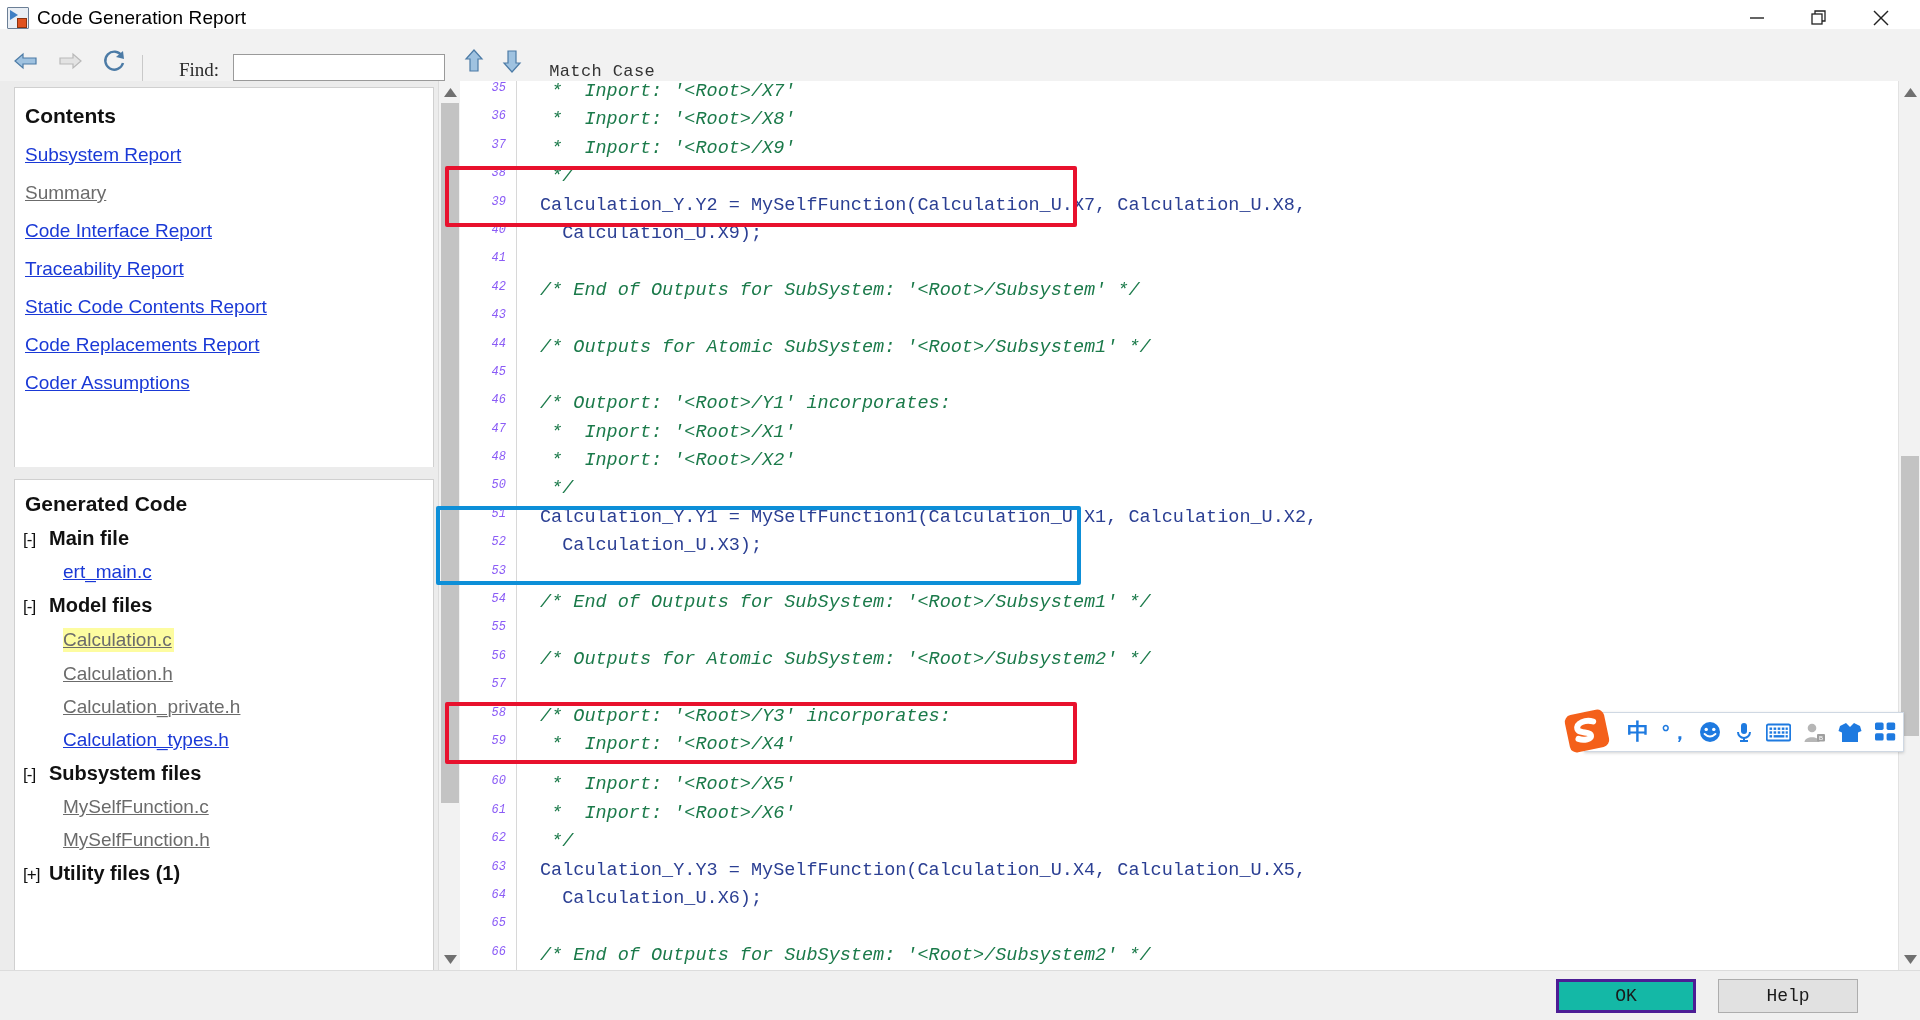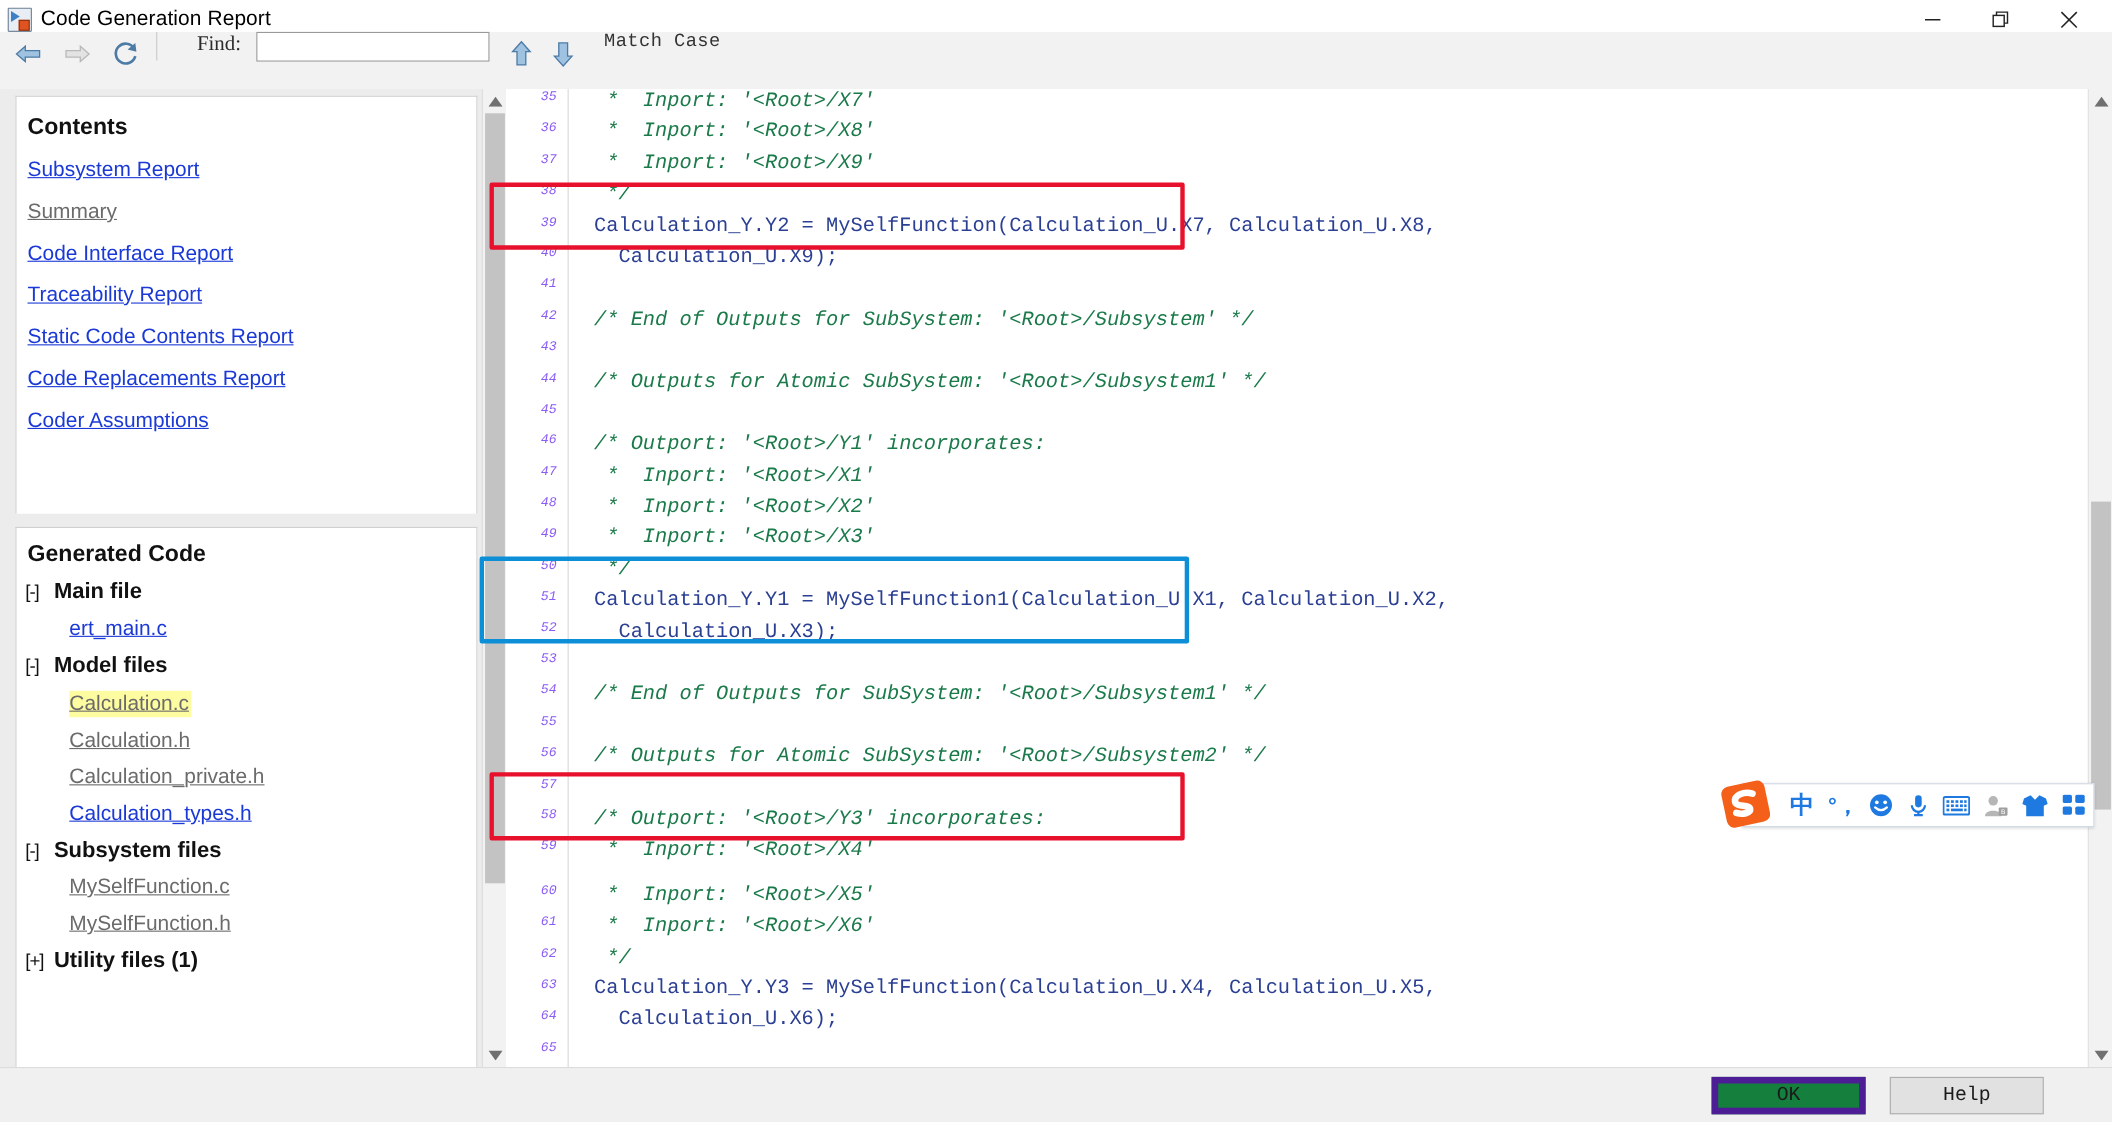--- a/index.html
+++ b/index.html
@@ -47,21 +47,21 @@
   
   #toolbar {
     position: absolute; left: 0; top: 36px; width: 1920px; height: 29px;
     background: #f0f0f0;
     border-top: 1px solid #d4d4d4;
     border-bottom: 1px solid #c8c8c8;
   }
   #toolbar2 {
     position: absolute; left: 0; top: 29px; width: 1920px; height: 52px;
     background: #f2f2f2;
-    display: flex; align-items: flex-start;
+    display: flex; align-items: flex-end;
   }
   .tbtn { width: 44px; height: 40px; display:flex; align-items:center; justify-content:center; }
   #tb-sep { width: 1px; height: 26px; background: #c9c9c9; margin: 0 10px 0 6px; }
   #find-label {
     font-family: "Liberation Serif", serif;
     font-size: 19px; color: #2b2b2b; margin-left: 26px; margin-right: 14px;
   }
   #find-input {
     width: 212px; height: 27px;
     border: 1px solid #9a9a9a; background: #fff; outline: none;
@@ -188,21 +188,21 @@
     position: absolute; left: 0; bottom: 0; width: 1920px; height: 50px;
     background: #f0f0f0; border-top: 1px solid #dcdcdc;
   }
   .dlgbtn {
     position: absolute; top: 8px; height: 34px; width: 140px;
     background: #e1e1e1; border: 1px solid #adadad;
     font-family: "Liberation Mono", monospace; font-size: 18px; color: #1a1a1a;
     display: flex; align-items: center; justify-content: center;
     cursor: pointer;
   }
-  #btn-ok { right: 224px; border: 6px solid #4c1d95; background: #15803d; }
+  #btn-ok { right: 224px; border: 3px solid #4c1d95; background: #14b8a6; }
   #btn-help { right: 62px; }
 </style>
 </head>
 <body>
 
 <div id="titlebar">
   <div id="app-icon"></div>
   <div id="title-text">Code Generation Report</div>
 
   <div class="wbtn" id="btn-min">
@@ -358,21 +358,20 @@
       <div class="cl" style="top: 0px; padding-left: 16px;"><span class="lnum">39</span><span class="ctext cd">Calculation_Y.Y2 = MySelfFunction(Calculation_U.X7, Calculation_U.X8,</span></div>
       <div class="cl" style="top: 0px;"><span class="lnum">40</span><span class="ctext cd">  Calculation_U.X9);</span></div>
       <div class="cl" style="top: 0px;"><span class="lnum">41</span><span class="ctext cd"></span></div>
       <div class="cl" style="top: 0px;"><span class="lnum">42</span><span class="ctext cm">/* End of Outputs for SubSystem: '&lt;Root&gt;/Subsystem' */</span></div>
       <div class="cl" style="top: 0px;"><span class="lnum">43</span><span class="ctext cd"></span></div>
       <div class="cl" style="top: 0px;"><span class="lnum">44</span><span class="ctext cm">/* Outputs for Atomic SubSystem: '&lt;Root&gt;/Subsystem1' */</span></div>
       <div class="cl" style="top: 0px;"><span class="lnum">45</span><span class="ctext cd"></span></div>
       <div class="cl" style="top: 0px;"><span class="lnum">46</span><span class="ctext cm">/* Outport: '&lt;Root&gt;/Y1' incorporates:</span></div>
       <div class="cl" style="top: 0px;"><span class="lnum">47</span><span class="ctext cm"> *  Inport: '&lt;Root&gt;/X1'</span></div>
       <div class="cl" style="top: 0px;"><span class="lnum">48</span><span class="ctext cm"> *  Inport: '&lt;Root&gt;/X2'</span></div>
-      <div class="cl" style="top: 0px;"><span class="lnum">49</span><span class="ctext cm"> *  Inport: '&lt;Root&gt;/X3'</span></div>
       <div class="cl" style="top: 0px;"><span class="lnum">50</span><span class="ctext cm"> */</span></div>
       <div class="cl" style="top: 0px;"><span class="lnum">51</span><span class="ctext cd">Calculation_Y.Y1 = MySelfFunction1(Calculation_U.X1, Calculation_U.X2,</span></div>
       <div class="cl" style="top: 0px;"><span class="lnum">52</span><span class="ctext cd">  Calculation_U.X3);</span></div>
       <div class="cl" style="top: 0px;"><span class="lnum">53</span><span class="ctext cd"></span></div>
       <div class="cl" style="top: 0px;"><span class="lnum">54</span><span class="ctext cm">/* End of Outputs for SubSystem: '&lt;Root&gt;/Subsystem1' */</span></div>
       <div class="cl" style="top: 0px;"><span class="lnum">55</span><span class="ctext cd"></span></div>
       <div class="cl" style="top: 0px;"><span class="lnum">56</span><span class="ctext cm">/* Outputs for Atomic SubSystem: '&lt;Root&gt;/Subsystem2' */</span></div>
       <div class="cl" style="top: 0px;"><span class="lnum">57</span><span class="ctext cd"></span></div>
       <div class="cl" style="top: 0px;"><span class="lnum">58</span><span class="ctext cm">/* Outport: '&lt;Root&gt;/Y3' incorporates:</span></div>
       <div class="cl" style="top: 0px;"><span class="lnum">59</span><span class="ctext cm"> *  Inport: '&lt;Root&gt;/X4'</span></div>

